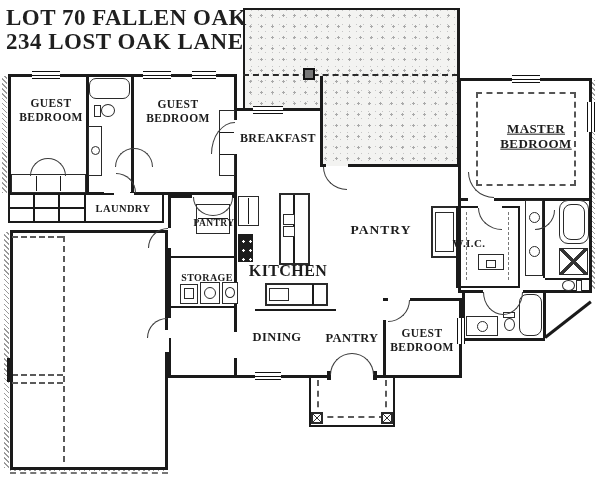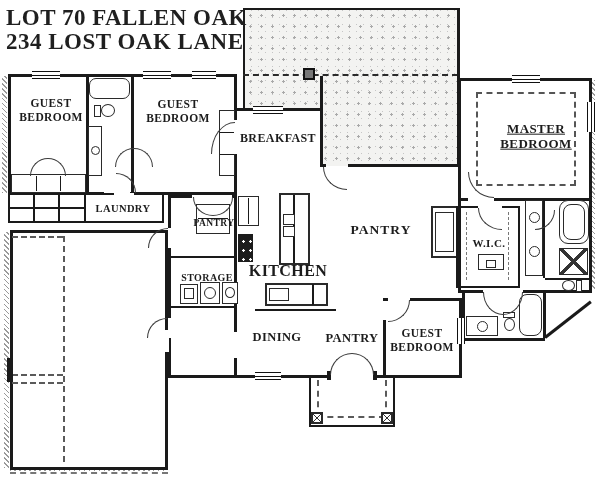--- a/index.html
+++ b/index.html
@@ -222,20 +222,20 @@
 BEDROOM</div>
   <div class="lbl" style="left:178px;top:112px;font-size:11.5px;">GUEST
 BEDROOM</div>
   <div class="lbl" style="left:278px;top:138px;font-size:12px;">BREAKFAST</div>
   <div class="lbl" style="left:536px;top:136px;font-size:13px;text-decoration:underline;">MASTER
 BEDROOM</div>
   <div class="lbl" style="left:123px;top:209px;font-size:10.5px;">LAUNDRY</div>
   <div class="lbl" style="left:214px;top:224px;font-size:9.5px;">PANTRY</div>
   <div class="lbl" style="left:288px;top:271px;font-size:16px;">KITCHEN</div>
   <div class="lbl" style="left:381px;top:230px;font-size:13.5px;letter-spacing:1px;">PANTRY</div>
-  <div class="lbl" style="left:489px;top:243px;font-size:11px;">W.I.C.</div>
+  <div class="lbl" style="left:469px;top:243px;font-size:11px;">W.I.C.</div>
   <div class="lbl" style="left:207px;top:278px;font-size:10px;">STORAGE</div>
   <div class="lbl" style="left:277px;top:337px;font-size:12.5px;">DINING</div>
   <div class="lbl" style="left:352px;top:338px;font-size:12.5px;">PANTRY</div>
   <div class="lbl" style="left:422px;top:341px;font-size:11.5px;">GUEST
 BEDROOM</div>
 
 </div>
 
 </body></html>

